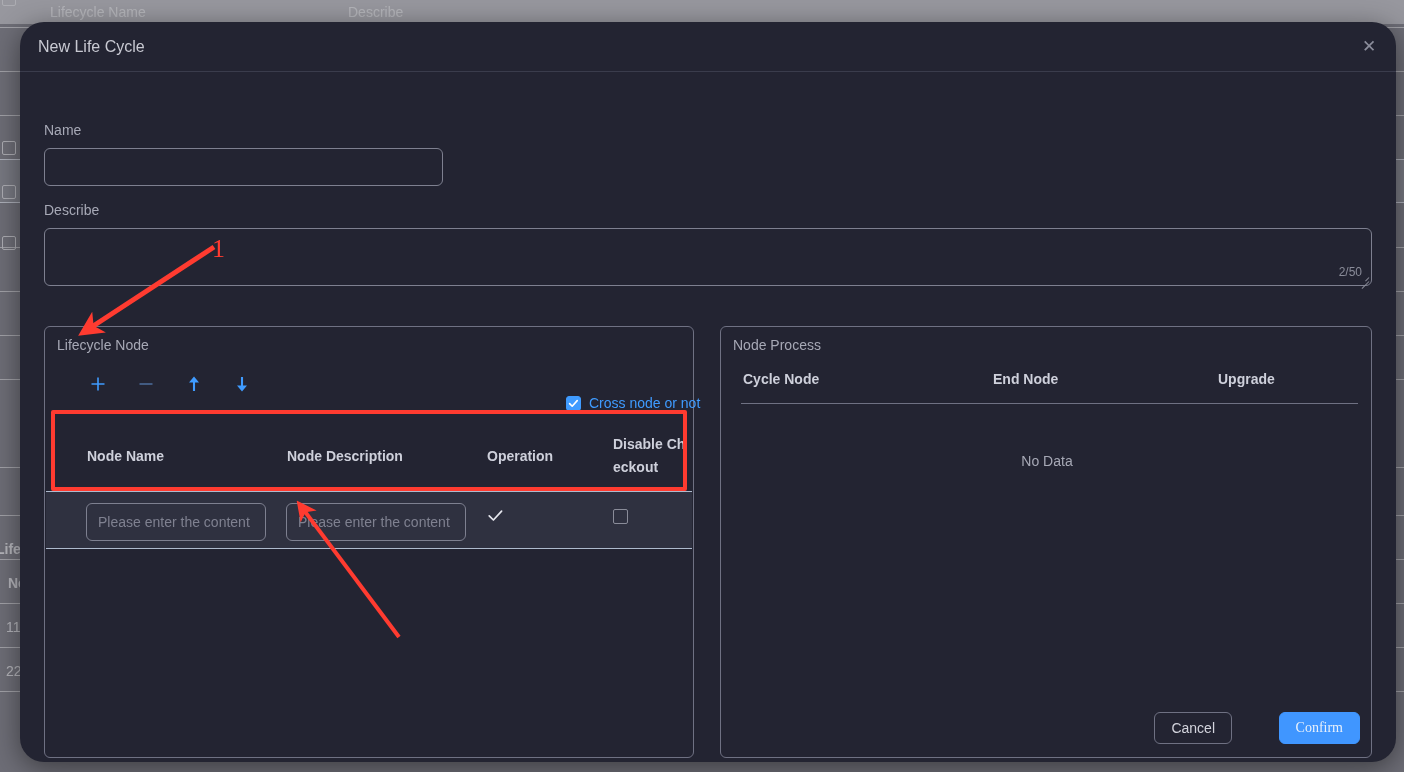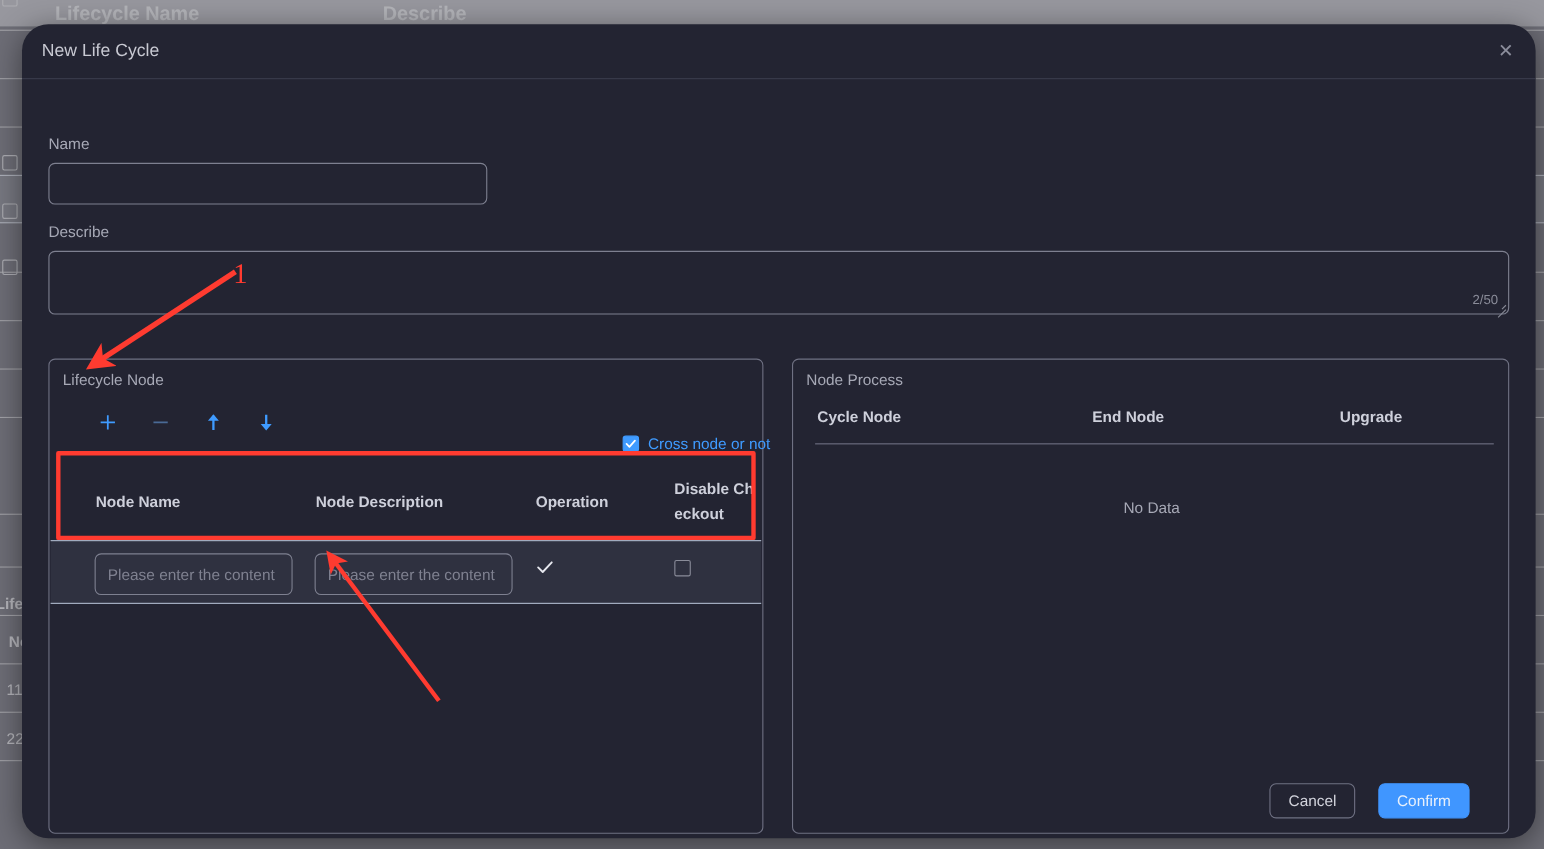--- a/index.html
+++ b/index.html
@@ -17,21 +17,21 @@
     background: #2b2c39;
   }
   .bg-table {
     position: absolute; left: 0; top: 0; width: 1404px; height: 772px;
   }
   .bg-header-row {
     position: absolute; left: 0; top: 0; width: 1404px; height: 24px;
   }
   .bg-th {
     position: absolute; top: 0; line-height: 24px;
-    font-size: 18px; font-weight: bold; color: #e3e4e8;
+    font-size: 14px; font-weight: normal; color: #e3e4e8;
     white-space: nowrap;
   }
   .bg-row-line {
     position: absolute; left: 0; width: 1404px; height: 1px;
     background: #b3b3b8;
   }
   .bg-checkbox {
     position: absolute; width: 14px; height: 14px;
     border: 1px solid #cfd0d4; border-radius: 2px;
   }
@@ -339,21 +339,21 @@
         <span class="pt-head" style="left:497px;top:44px;">Upgrade</span>
 
         <div class="pt-divider" style="left:20px;top:76px;width:617px;"></div>
 
         <span class="pt-nodata" style="left:0;top:126px;width:652px;">No Data</span>
       </div>
     </div>
 
     <div class="modal-footer">
       <button class="btn btn-cancel" style="right:164px;top:0;">Cancel</button>
-      <button class="btn btn-confirm" style="right:60px;top:0;">Confirm</button>
+      <button class="btn btn-confirm" style="right:36px;top:0;font-family:Liberation Serif, serif;">Confirm</button>
     </div>
   </div>
 
   <svg class="anno-layer" width="1404" height="772" viewBox="0 0 1404 772">
     <defs>
       <marker id="ah" markerWidth="5" markerHeight="5" refX="3.6" refY="2.5" orient="auto" markerUnits="strokeWidth">
         <path d="M0,0 L5,2.5 L0,5 L1.3,2.5 Z" fill="#ff3b30"></path>
       </marker>
     </defs>
     <line x1="214" y1="247" x2="84" y2="332" stroke="#ff3b30" stroke-width="5" marker-end="url(#ah)"></line>

